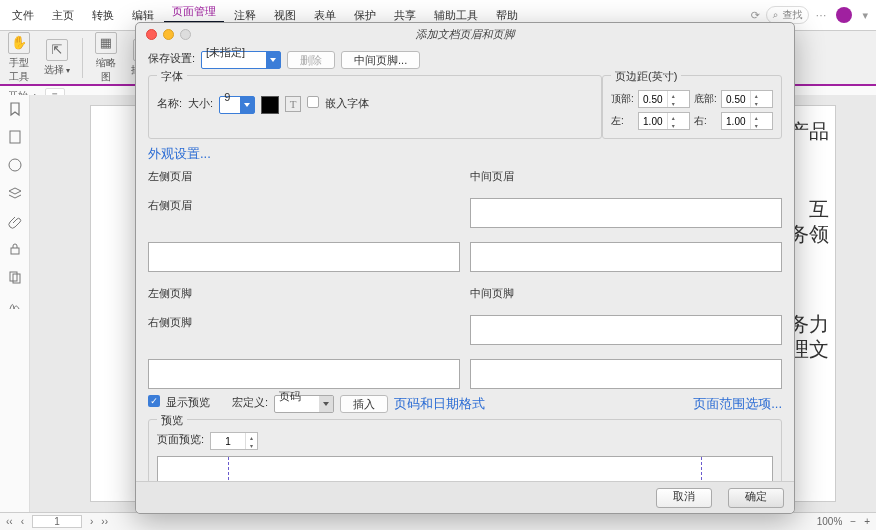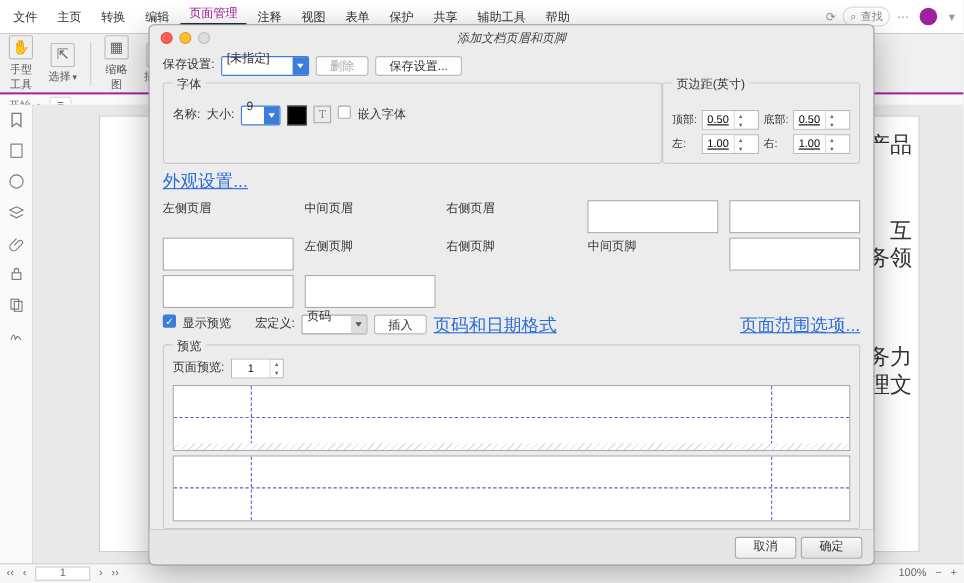--- a/index.html
+++ b/index.html
@@ -65,38 +65,38 @@
 .spinner .spin-btns { width:12px; display:flex; flex-direction:column; }
 .spinner .spin-btns div { flex:1; display:flex; align-items:center; justify-content:center; font-size:6px; color:#666; border-left:1px solid #ddd; }
 
 .group { border:1px solid #ccc; border-radius:3px; padding:6px 8px 8px 8px; position:relative; }
 .group-title { position:absolute; top:-7px; left:8px; background:#ececec; padding:0 4px; font-size:11px; color:#333; }
 
 .font-margin-row { display:flex; gap:0; margin-bottom:6px; }
 .font-group { flex:1; }
 .margin-group { width:180px; }
 .margin-grid { display:grid; grid-template-columns: auto 1fr auto 1fr; gap:4px 4px; align-items:center; font-size:10px; }
-.margin-grid .spinner input { width:28px;text-decoration:underline; }
-
-.link { color:#2b6cd4; font-size:16px; cursor:pointer; text-decoration:underline; }
-
-.hf-grid { display:grid; grid-template-columns: 1fr 1fr 1fr 1fr 1fr; gap:4px 10px; margin-top:4px; }
+.margin-grid .spinner input { width:28px; }
+
+.link { color:#2b6cd4; font-size:13px; cursor:pointer; }
+
+.hf-grid { display:grid; grid-template-columns: 1fr 1fr; gap:14px 10px; margin-top:4px; }
 .hf-label { font-size:11px; color:#333; }
 .hf-box { height:30px; background:#fff; border:1px solid #aaa; }
 
 .color-swatch { width:18px; height:18px; background:#000; border:1px solid #555; }
 .t-icon { width:16px; height:16px; border:1px solid #aaa; display:inline-flex; align-items:center; justify-content:center; font-size:11px; color:#888; font-family:serif; }
 
 .preview-group { margin-top:4px; }
 .preview-box { height:60px; background:#fff; border:1px solid #aaa; margin-top:4px; position:relative; overflow:hidden; }
 .preview-box.torn::after { content:""; position:absolute; left:0; right:0; bottom:0; height:6px; background: repeating-linear-gradient(-45deg, #fff 0 4px, #ddd 4px 5px); }
 .ruler-v { position:absolute; top:0; bottom:0; width:0; border-left:1px dashed #6a5acd; }
 .ruler-h { position:absolute; left:0; right:0; height:0; border-top:1px dashed #6a5acd; }
 
-.modal-footer { height:32px; border-top:1px solid #ccc; display:flex; align-items:center; justify-content:flex-end; gap:4px; padding:0 10px; background:#e6e6e6; border-radius:0 0 5px 5px; }
+.modal-footer { height:32px; border-top:1px solid #ccc; display:flex; align-items:center; justify-content:flex-end; gap:16px; padding:0 10px; background:#e6e6e6; border-radius:0 0 5px 5px; }
 .foot-btn { height:20px; padding:0 16px; border:1px solid #aaa; border-radius:3px; background:linear-gradient(#fff,#eee); font-size:11px; cursor:pointer; }
 .foot-btn.primary { background:linear-gradient(#f9f9f9,#e0e0e0); }
 
 .check { width:12px; height:12px; background:#3b7dd8; border-radius:2px; display:inline-flex; align-items:center; justify-content:center; color:#fff; font-size:9px; }
 .check.empty { background:#fff; border:1px solid #aaa; }
 
 svg { display:block; }
 </style>
 </head>
 <body>
@@ -216,42 +216,42 @@
 
   <div class="modal-body">
 
     <div class="row">
       <label class="fld">保存设置:</label>
       <div class="select" style="width:80px">
           <span>[未指定]</span>
           <span class="arrow"></span>
         </div>
       <span class="btn disabled">删除</span>
-      <span class="btn">保存设置...</span>
+      <span class="btn">中间页脚...</span>
     </div>
 
     <div class="font-margin-row">
       <div class="group font-group">
         <div class="group-title">字体</div>
         <div class="row" style="margin-top:14px">
           <label class="fld">名称:</label>
           <label class="fld">大小:</label>
           <div class="select" style="width:36px">
               <span>9</span>
               <span class="arrow"></span>
             </div>
           <div class="color-swatch"></div>
           <div class="t-icon">T</div>
           <span class="check empty"></span>
           <label class="fld">嵌入字体</label>
         </div>
       </div>
       <div class="group margin-group">
         <div class="group-title">页边距(英寸)</div>
-        <div class="margin-grid" style="margin-top:18px">
+        <div class="margin-grid" style="margin-top:8px">
           <span>顶部:</span>
           <div class="spinner">
               <input value="0.50" style="">
               <div class="spin-btns">
                 <div>▴</div>
                 <div>▾</div>
               </div>
             </div>
           <span>底部:</span>
           <div class="spinner">
@@ -286,22 +286,22 @@
       </div>
 
     <div class="hf-grid">
       <div class="hf-label">左侧页眉</div>
       <div class="hf-label">中间页眉</div>
       <div class="hf-label">右侧页眉</div>
       <div class="hf-box"></div>
       <div class="hf-box"></div>
       <div class="hf-box"></div>
       <div class="hf-label">左侧页脚</div>
+      <div class="hf-label">中间页脚</div>
       <div class="hf-label">右侧页脚</div>
-      <div class="hf-label">中间页脚</div>
       <div class="hf-box"></div>
       <div class="hf-box"></div>
       <div class="hf-box"></div>
     </div>
 
     <div class="row" style="margin-top:6px">
       <span class="check">✓</span>
       <label class="fld">显示预览</label>
       <span style="width:10px"></span>
       <label class="fld">宏定义:</label>

